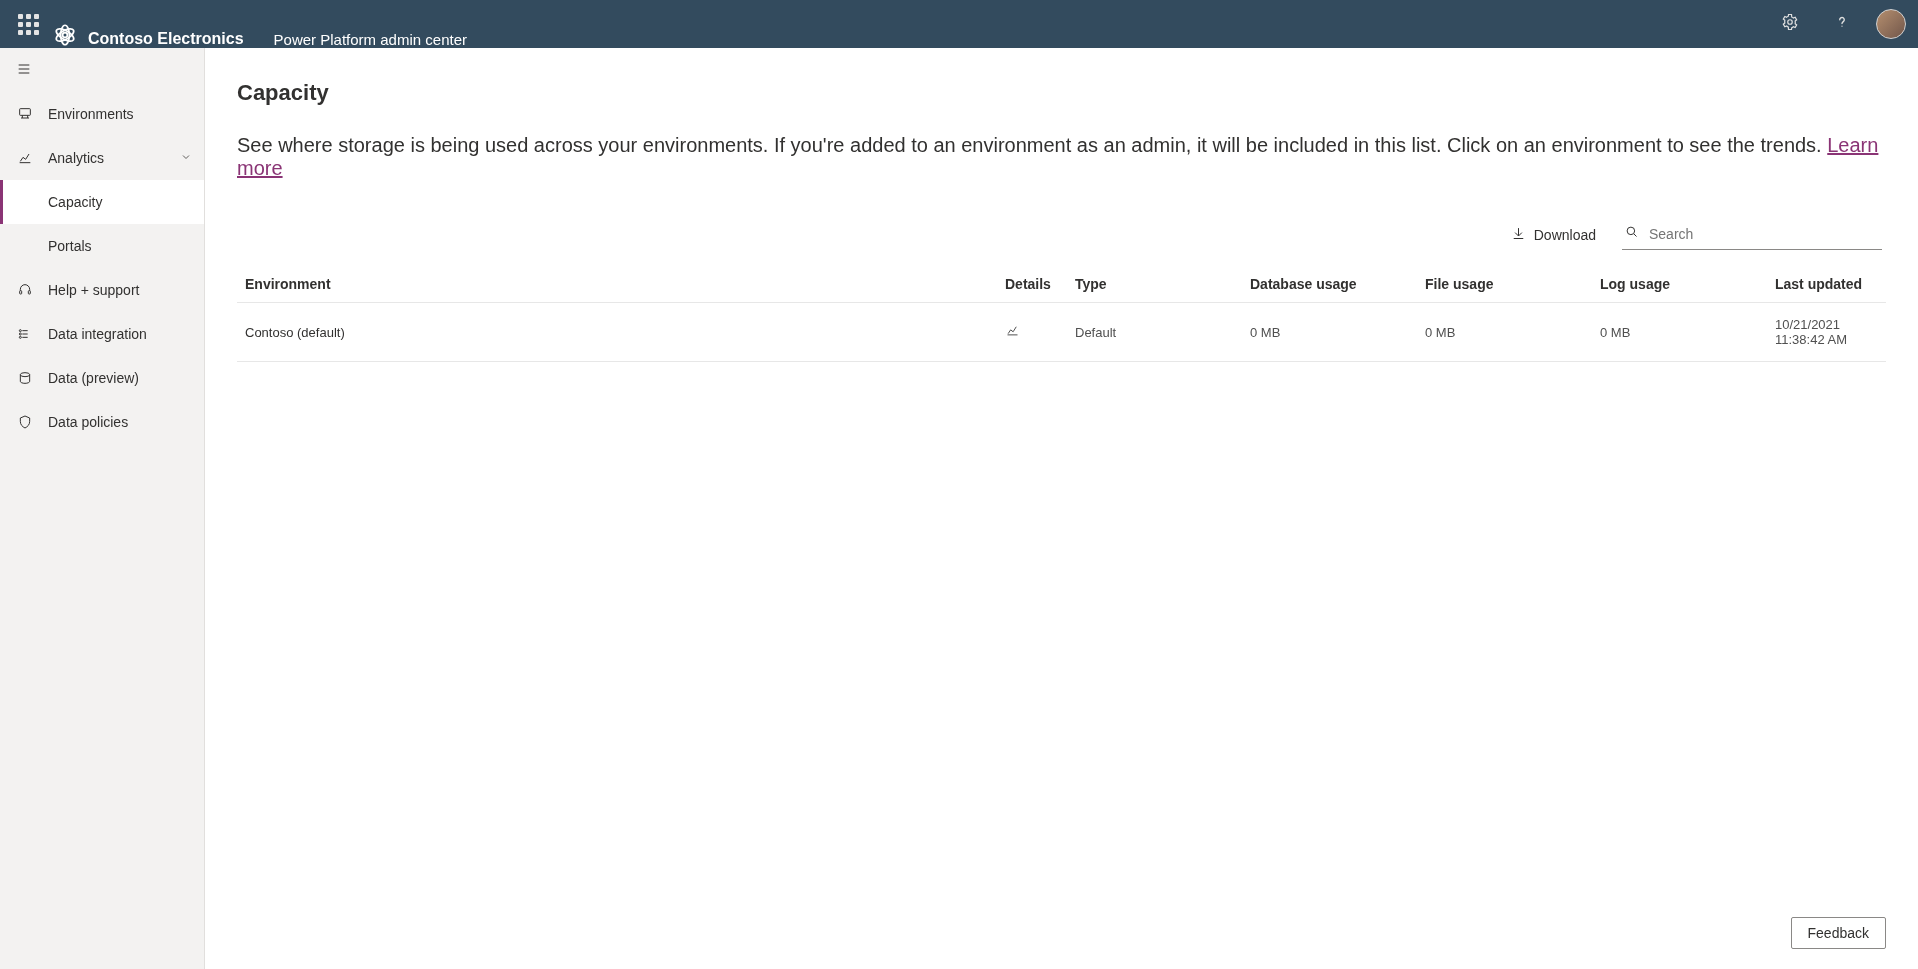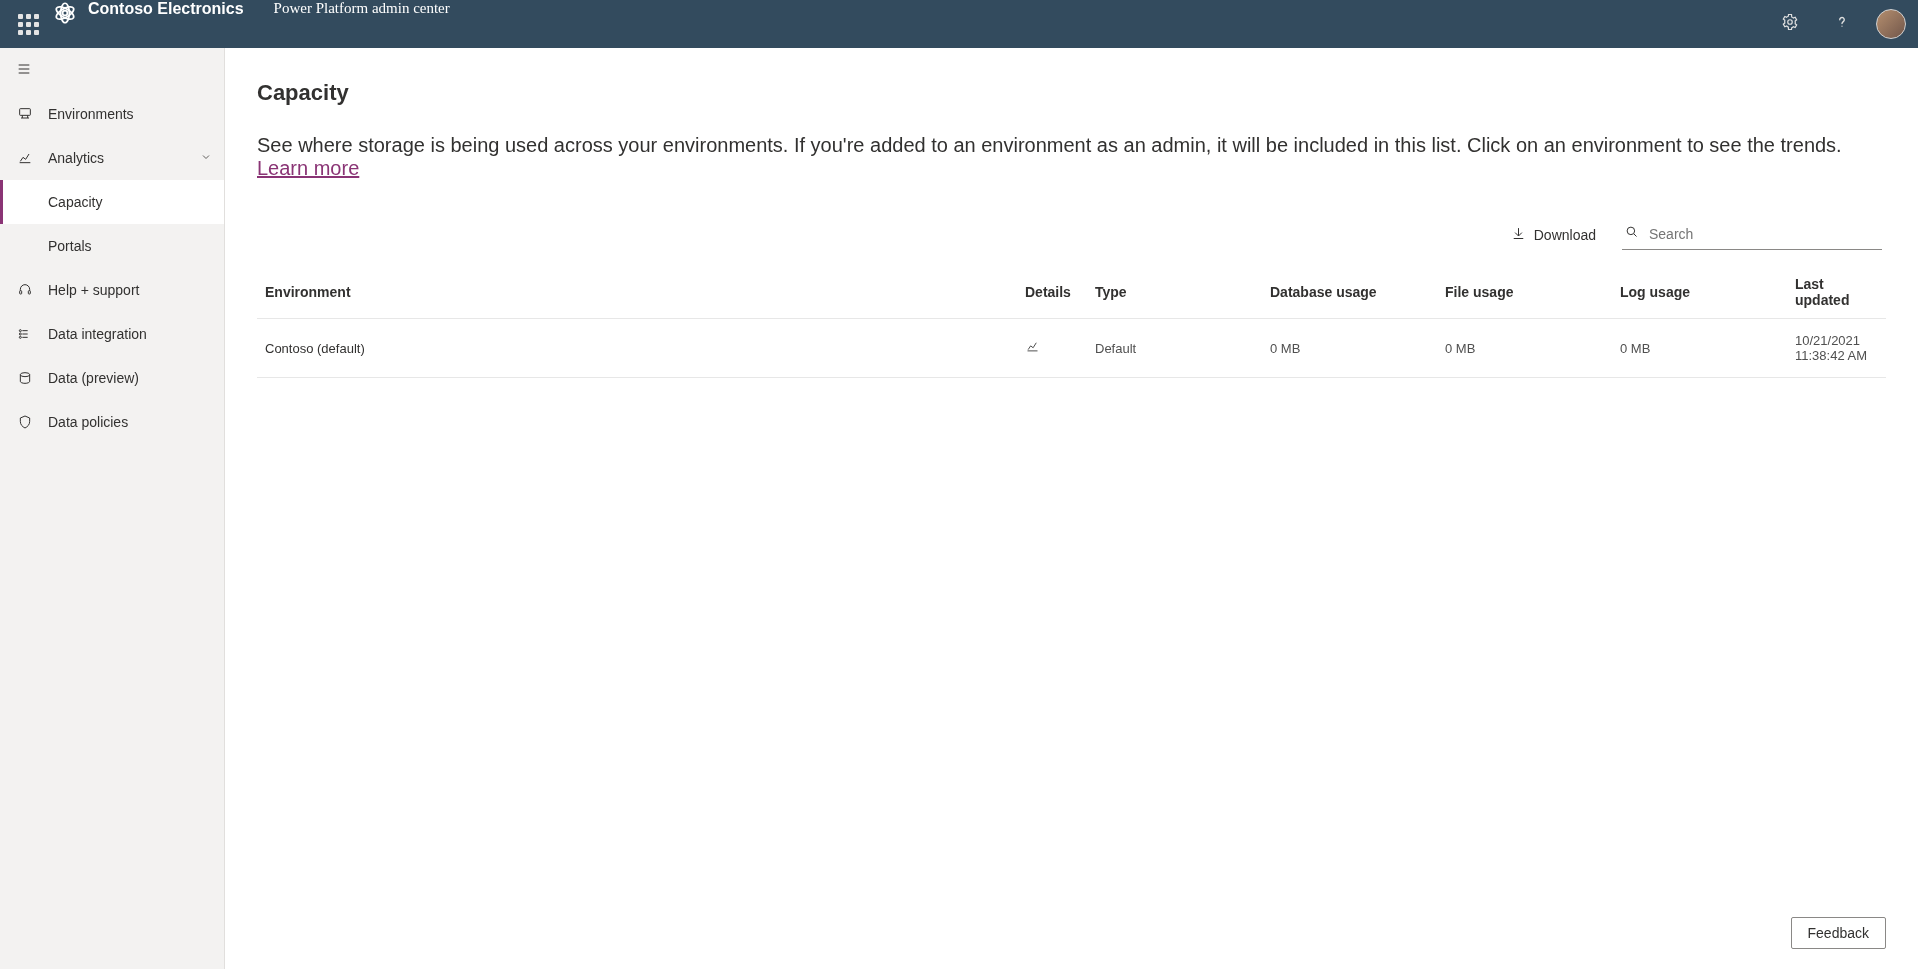--- a/index.html
+++ b/index.html
@@ -14,49 +14,49 @@
     --link:#8a3475;
     --border:#e1dfdd;
     --row-border:#e7e7e7;
   }
   *{box-sizing:border-box;}
   html,body{margin:0;padding:0;font-family:"Segoe UI",Arial,sans-serif;background:var(--page-bg);color:var(--text);}
   body{width:1918px;height:969px;overflow:hidden;position:relative;}
 
   
   .top-header{
-    height:48px;background:var(--header-bg);display:flex;align-items:flex-start;color:var(--header-fg);
+    height:48px;background:var(--header-bg);display:flex;align-items:flex-end;color:var(--header-fg);
     padding-left:4px;padding-right:6px;
   }
   .waffle{
     width:48px;height:48px;display:flex;align-items:center;justify-content:center;cursor:pointer;
   }
   .waffle-dots{display:grid;grid-template-columns:repeat(3,5px);grid-template-rows:repeat(3,5px);gap:3px;}
   .waffle-dots span{width:5px;height:5px;background:#e4e4e4;border-radius:1px;}
   .brand-logo{width:26px;height:26px;margin-right:10px;display:inline-flex;align-items:center;justify-content:center;}
   .brand-logo svg{width:26px;height:26px;display:block;}
   .brand-name{font-weight:600;font-size:16px;margin-right:30px;}
-  .app-name{font-size:15px;font-family:Liberation Serif, serif;}
+  .app-name{font-size:15px;}
   .header-spacer{flex:1;}
   .header-right{display:flex;align-items:center;gap:4px;}
   .header-icon-btn{
     width:48px;height:48px;display:flex;align-items:center;justify-content:center;cursor:pointer;color:#e0e0e0;
   }
   .header-icon-btn svg{width:18px;height:18px;stroke:currentColor;}
   .avatar{
     width:30px;height:30px;border-radius:50%;background:linear-gradient(135deg,#b58f6f,#71564a);
     border:1.5px solid #d1d1d1;margin:0 6px;
   }
 
   
   .content{display:flex;height:calc(969px - 48px);}
 
   
   .sidebar{
-    width:225px;background:var(--sidebar-bg);border-right:1px solid var(--sidebar-border);
+    width:205px;background:var(--sidebar-bg);border-right:1px solid var(--sidebar-border);
     display:flex;flex-direction:column;font-size:14px;color:var(--text);
   }
   .side-hamburger{
     height:44px;display:flex;align-items:center;padding-left:16px;cursor:pointer;
   }
   .side-hamburger svg{width:16px;height:16px;stroke:#323130;}
   .side-item,.side-subitem{
     height:44px;display:flex;align-items:center;padding-left:16px;cursor:pointer;position:relative;
   }
   .side-item .side-icon{width:18px;margin-right:14px;display:flex;align-items:center;justify-content:center;color:#323130;}

